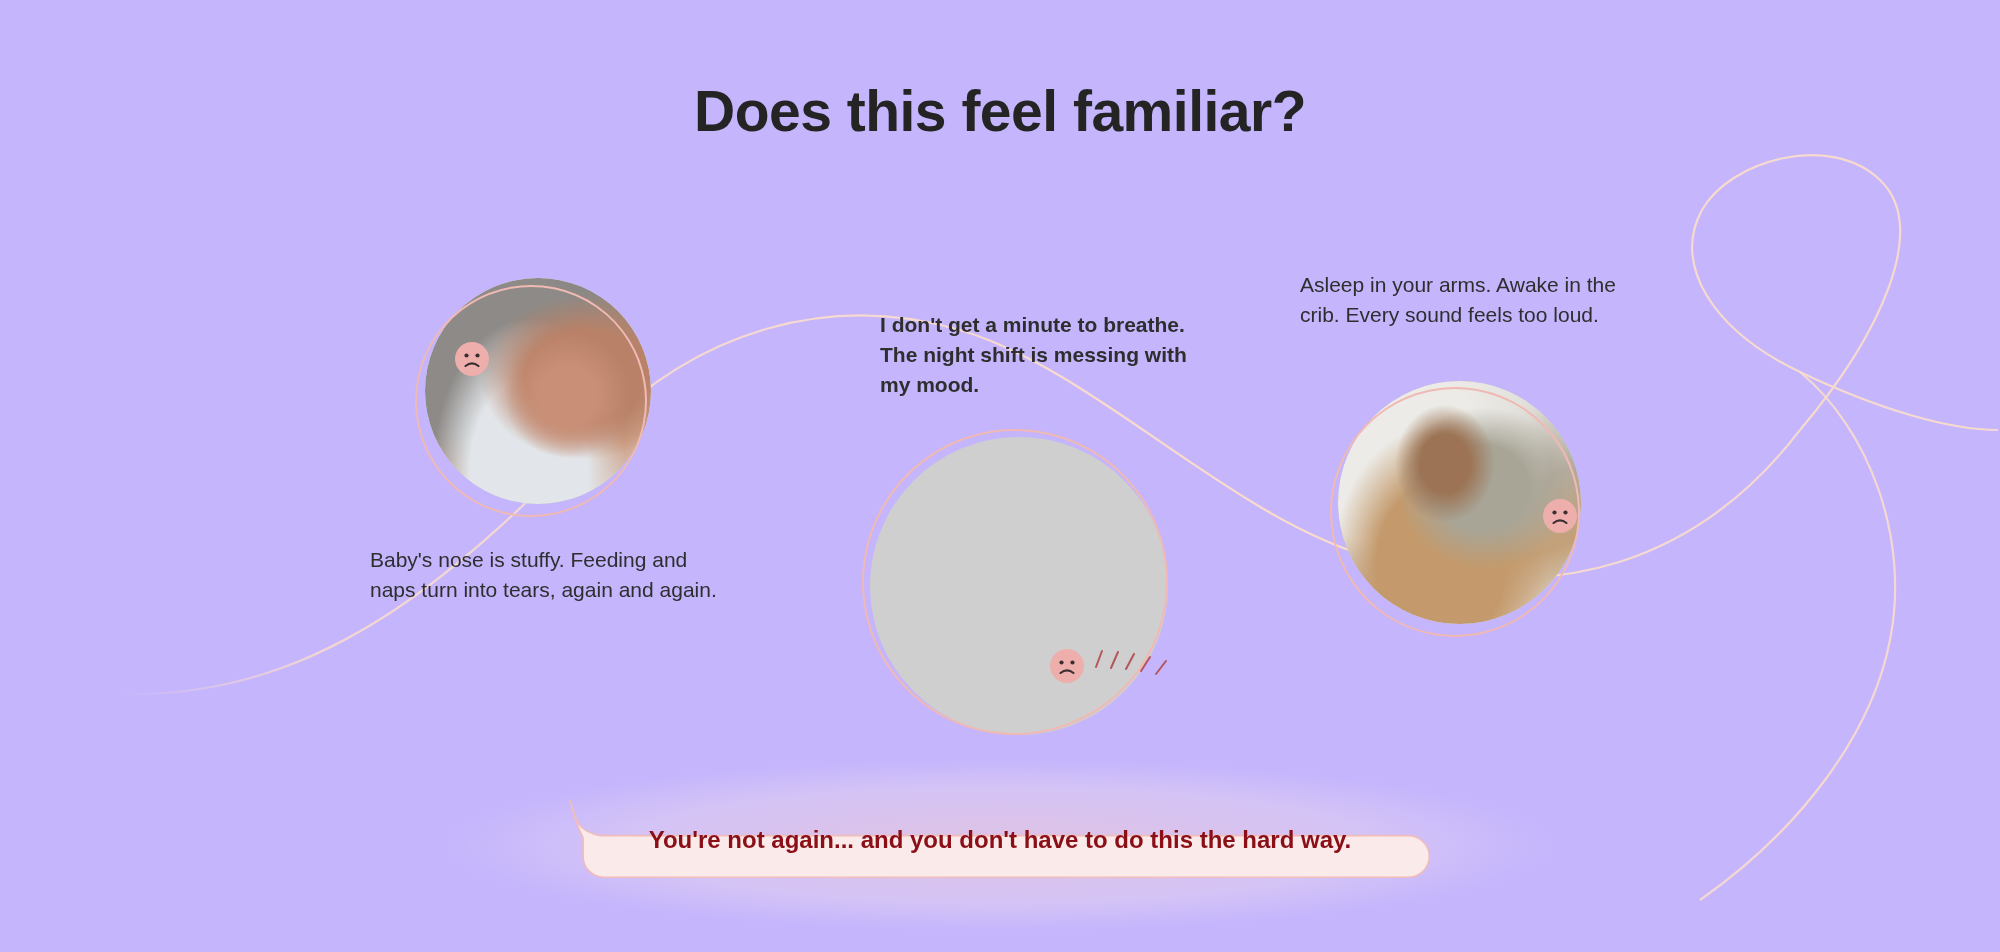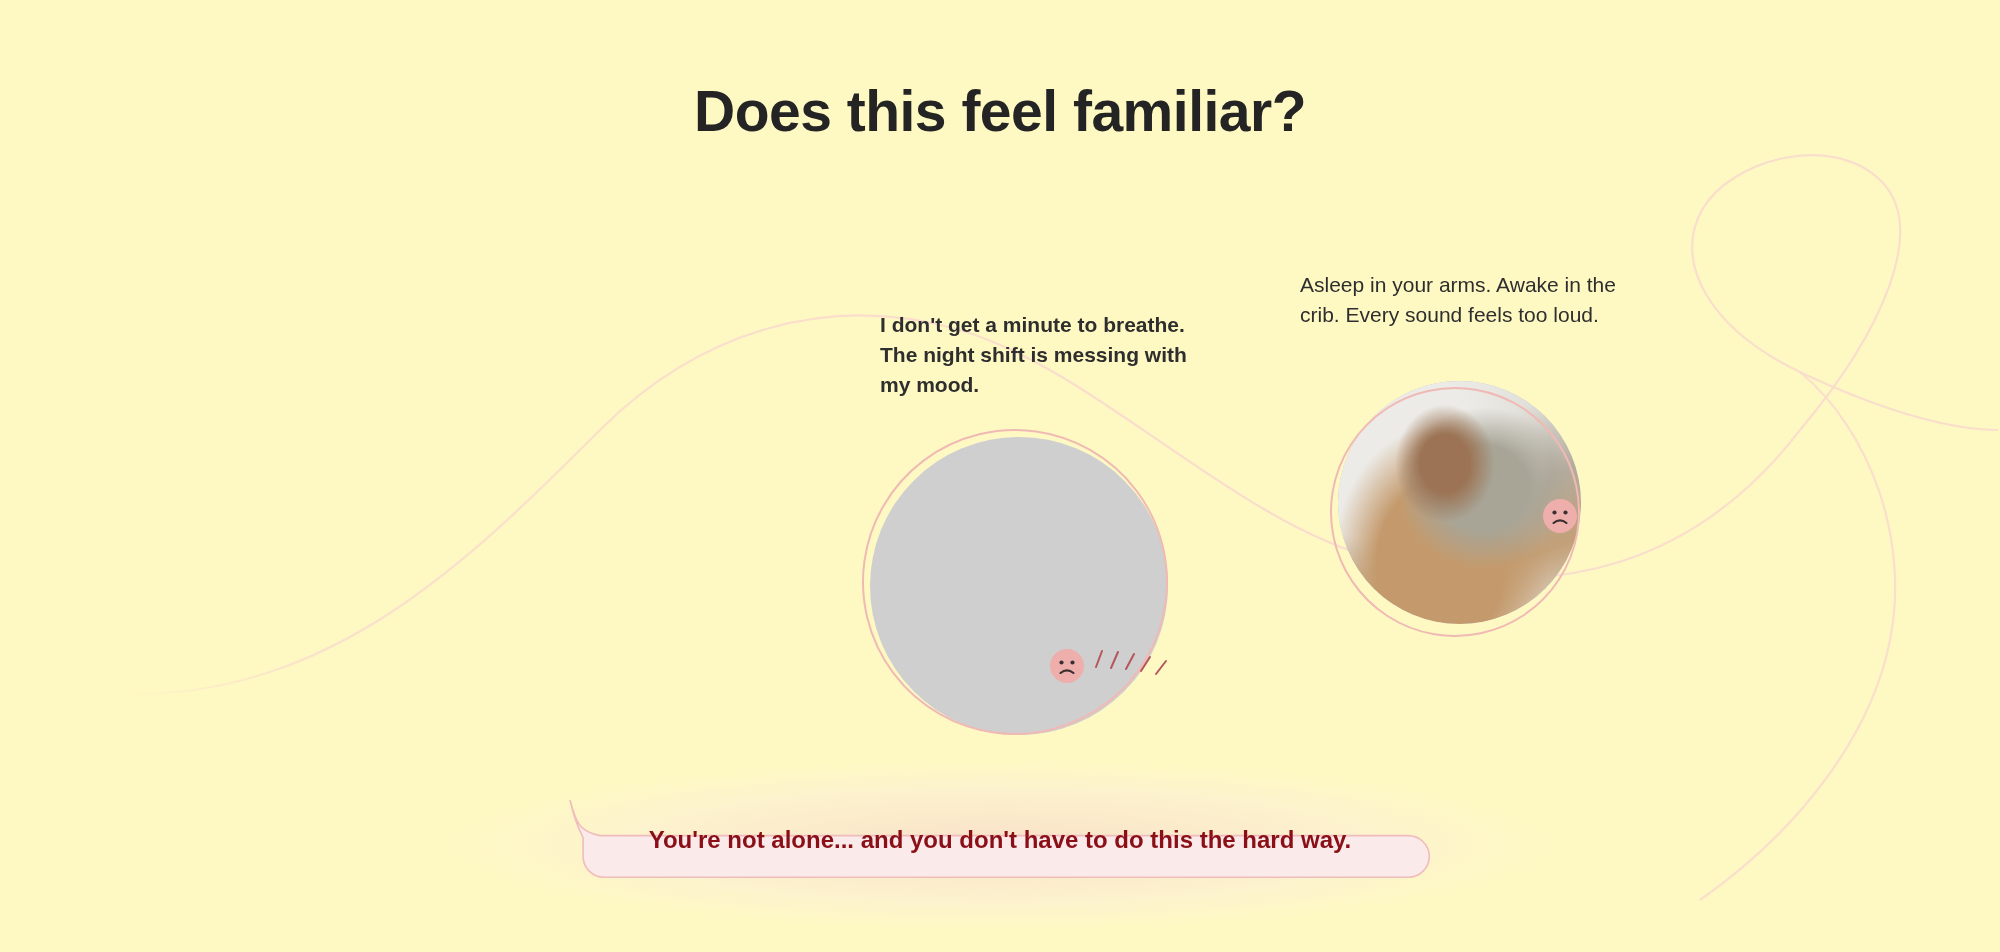--- a/index.html
+++ b/index.html
@@ -10,21 +10,21 @@
     height: 952px;
     overflow: hidden;
     background: #ffffff;
     font-family: "Liberation Sans", sans-serif;
   }
 
   #stage {
     position: relative;
     width: 2000px;
     height: 952px;
-    background: #fef9c3;
+    background: #c4b5fd;
     overflow: hidden;
   }
 
   
   #swoosh {
     position: absolute;
     left: 0; top: 0;
     width: 2000px; height: 952px;
     pointer-events: none;
   }
@@ -176,20 +176,36 @@
     <path d="M 120,694 C 330,700 470,560 600,430 C 700,330 830,292 960,330
              C 1100,372 1230,520 1380,560 C 1560,608 1700,560 1800,430" fill="none" stroke="url(#swGrad)" stroke-width="2.2"></path>
     <path d="M 1800,430 C 1880,335 1930,228 1880,180
              C 1830,132 1730,160 1702,210 C 1672,264 1712,330 1800,372
              C 1880,410 1950,430 1998,430" fill="none" stroke="#fadccc" stroke-width="2.2" stroke-opacity="0.95"></path>
     <path d="M 1800,372 C 1870,430 1910,540 1890,640 C 1872,734 1800,830 1700,900" fill="none" stroke="#fadccc" stroke-width="2.2" stroke-opacity="0.9"></path>
   </svg>
 
   <h1 id="page-title">Does this feel familiar?</h1>
 
+  <div class="story" style="left:330px; top:280px; width:480px;">
+    <div class="photo-wrap" style="width:480px; height:250px;">
+      <div class="photo ph-baby-crying" style="left:95px; top:-2px; width:226px; height:226px;">
+        <div class="inner"></div>
+      </div>
+      <div class="photo-ring" style="left:85px; top:5px; width:232px; height:232px; transform:rotate(-10deg);"></div>
+      <div class="badge" style="left:125px; top:62px; width:34px; height:34px;">
+        <svg viewBox="0 0 34 34" width="34" height="34" aria-hidden="true">
+          <circle cx="11.5" cy="13.5" r="2.1" fill="#3a2f30"></circle>
+          <circle cx="22.5" cy="13.5" r="2.1" fill="#3a2f30"></circle>
+          <path d="M10.5 24 Q17 18.6 23.5 24" stroke="#3a2f30" stroke-width="2.1" fill="none" stroke-linecap="round"></path>
+        </svg>
+      </div>
+    </div>
+    <div class="caption" style="left:0px; top:265px; width:360px; margin-left:40px;">Baby's nose is stuffy. Feeding and naps turn into tears, again and again.</div>
+  </div>
 
   <div class="story" style="left:840px; top:310px; width:420px;">
     <div class="caption" style="left:40px; top:0px; width:320px;font-weight:bold;">I don't get a minute to breathe. The night shift is messing with my mood.</div>
     <div class="photo-wrap" style="position:absolute; left:0px; top:105px; width:420px; height:320px;">
       <div class="photo ph-baby-sleep" style="left:30px; top:22px; width:298px; height:298px;">
         <div class="inner"></div>
       </div>
       <div class="photo-ring" style="left:22px; top:14px; width:306px; height:306px; transform:rotate(8deg);"></div>
       <div class="badge" style="left:210px; top:234px; width:34px; height:34px;">
         <svg viewBox="0 0 34 34" width="34" height="34" aria-hidden="true">
@@ -234,16 +250,16 @@
                C 10,26 14,34 34,38
                L 838,38
                A 21 21 0 0 1 859,59
                L 859,59
                A 21 21 0 0 1 838,80
                L 38,80
                A 21 21 0 0 1 17,59
                L 17,40
                C 12,30 7,16 4,2 Z" fill="#fbeaea" stroke="#f0bcbc" stroke-width="1.6" transform="translate(6,-2) scale(1.005,0.99)"></path>
     </svg>
-    <div id="banner-text">You're not alone... and you don't have to do this the hard way.</div>
+    <div id="banner-text">You're not again... and you don't have to do this the hard way.</div>
   </div>
 
 </div>
 
 </body></html>

